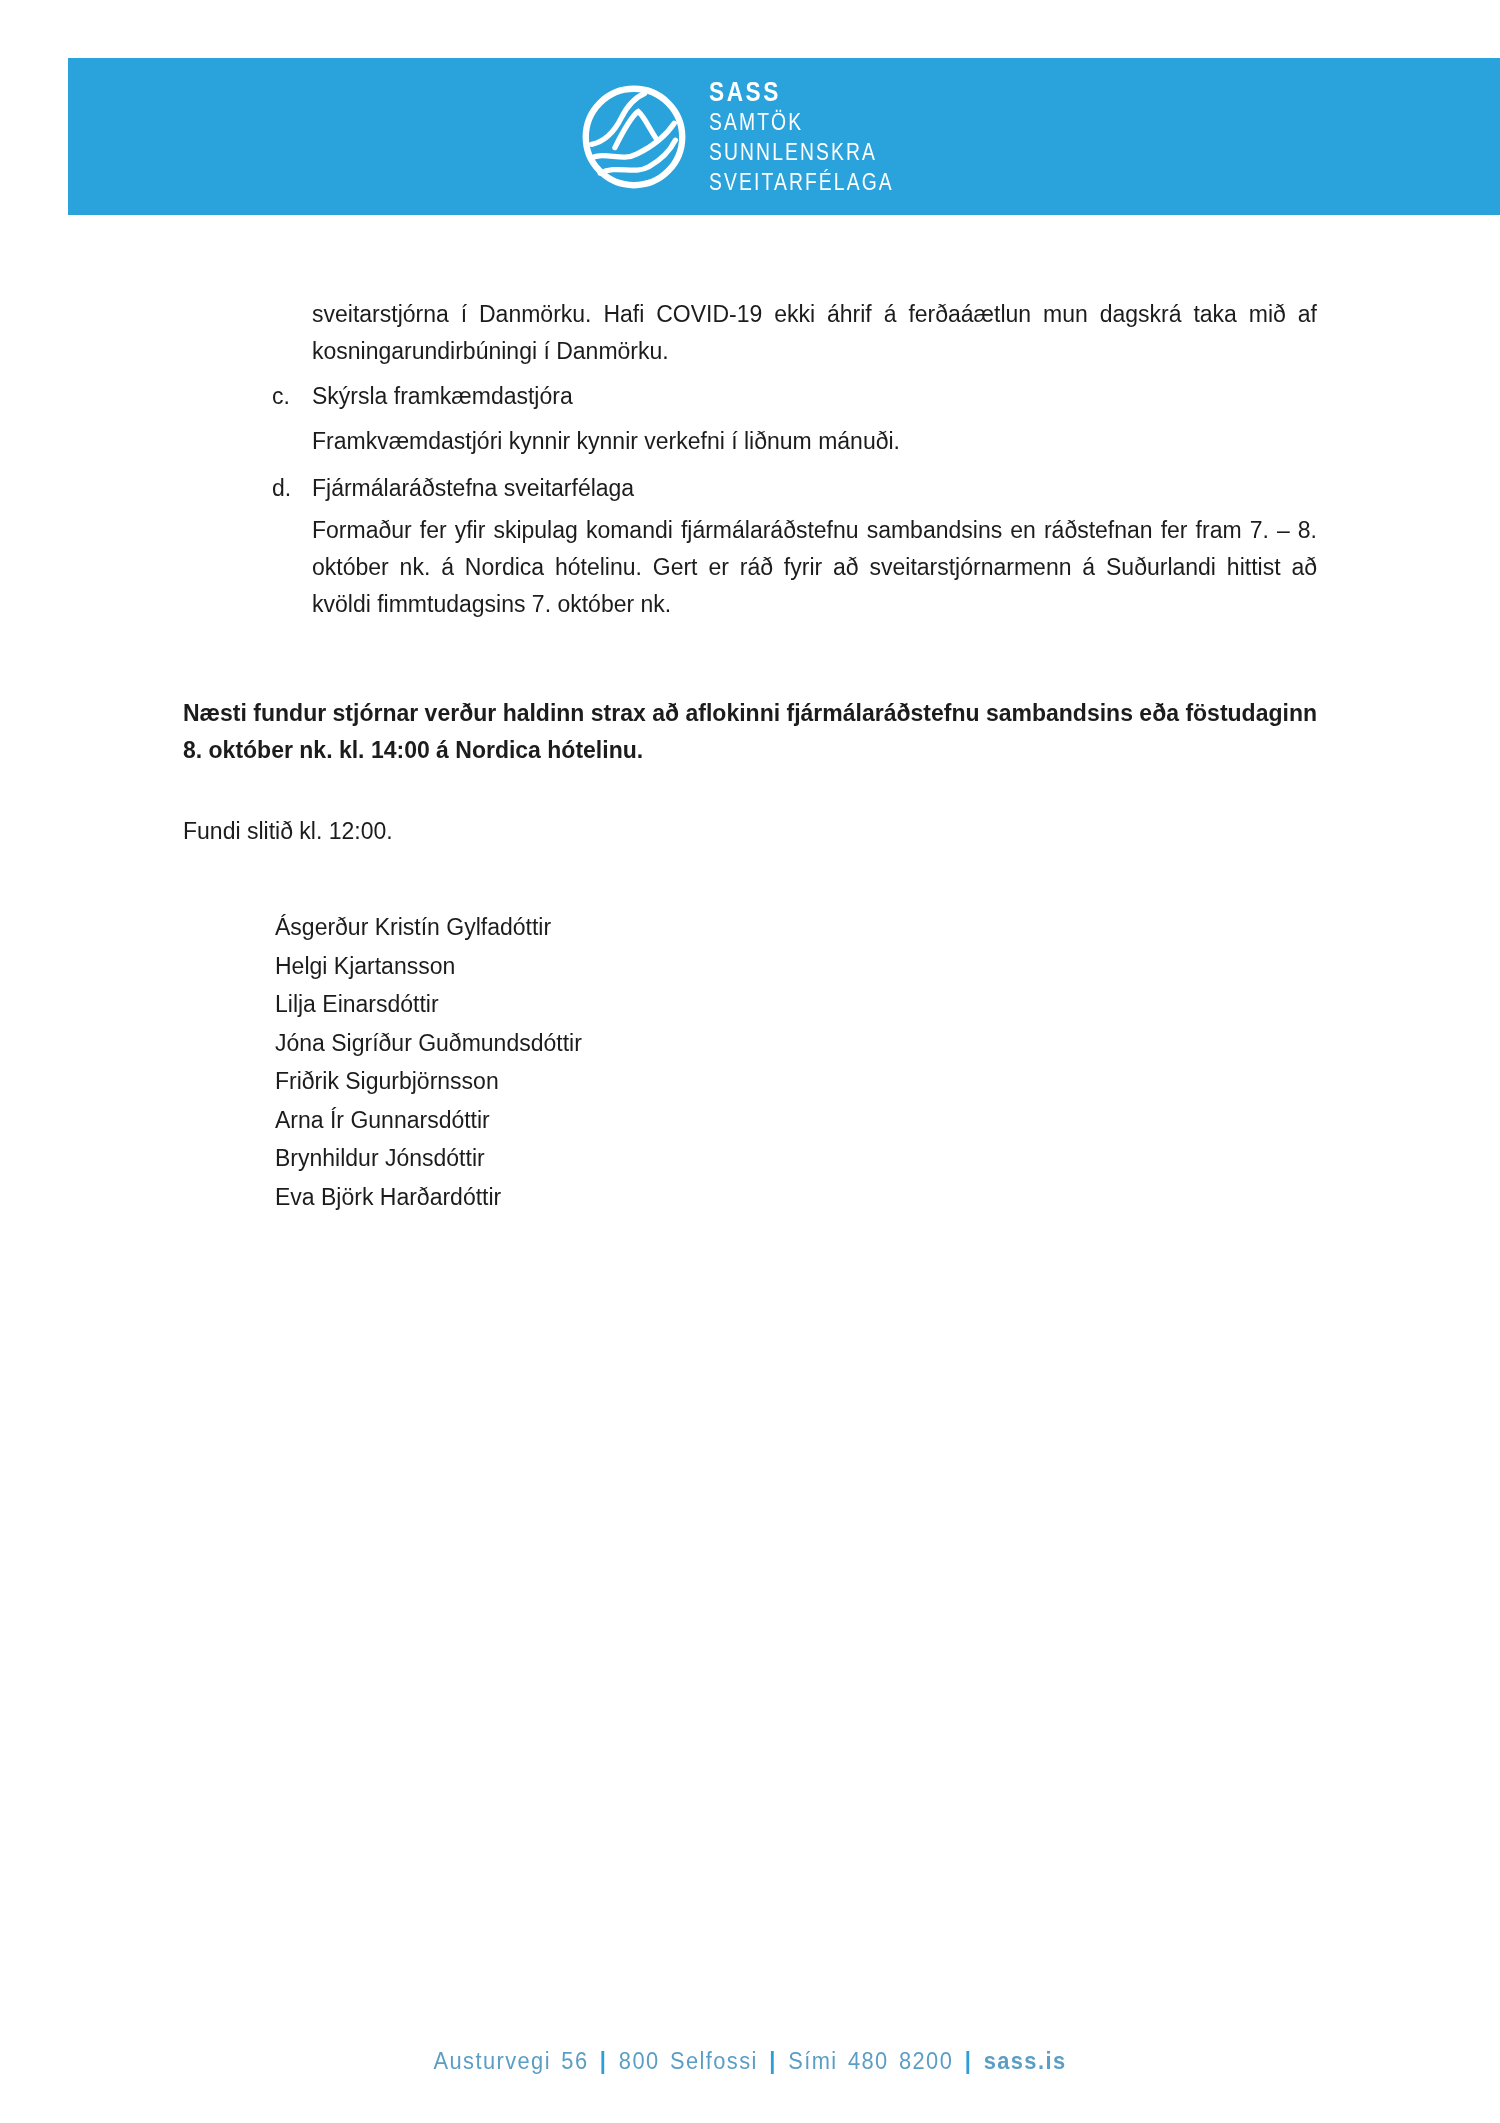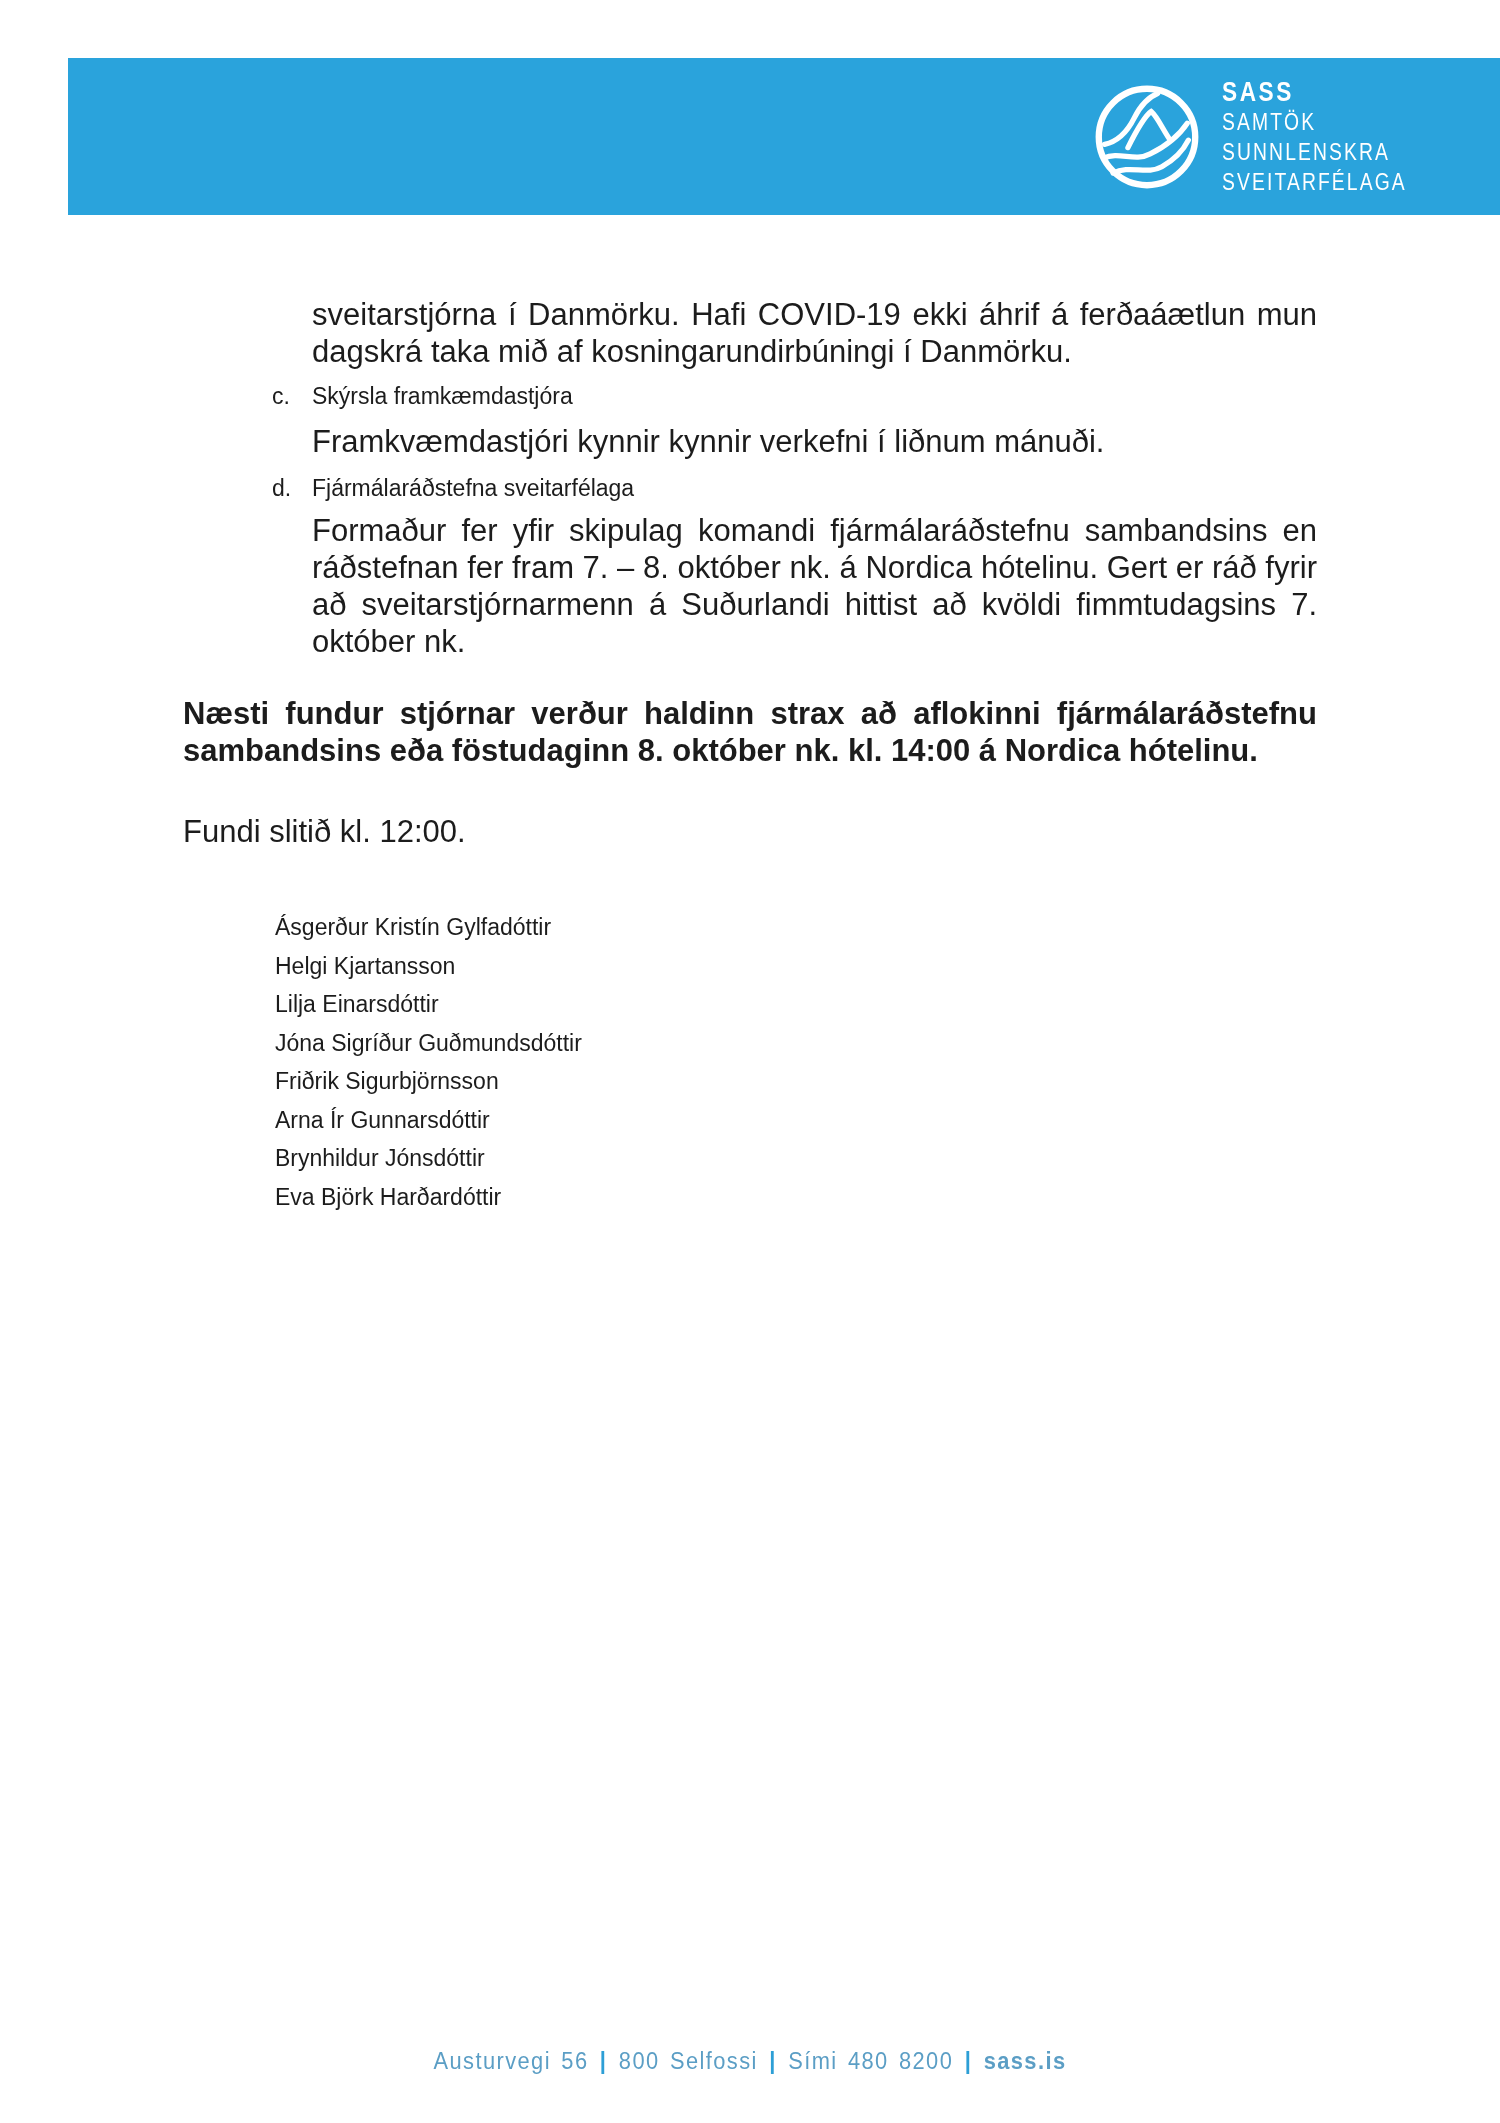--- a/index.html
+++ b/index.html
@@ -8,34 +8,34 @@
     width:1500px;height:2123px;
     background:#ffffff;
     overflow:hidden;
     font-family:"Liberation Sans", sans-serif;
     color:#1c1c1c;
   }
   
   .banner{
     position:absolute;top:58px;left:68px;right:0;height:157px;
     background:#2aa3dc;
-    display:flex;align-items:center;justify-content:flex-end;
+    display:flex;align-items:center;justify-content:center;
     padding-right:58px;box-sizing:border-box;gap:22px;
   }
   .logo-wrap{display:flex;align-items:center;gap:22px;}
   .logo-circle{width:106px;height:106px;flex:0 0 auto;}
   .logo-text{
     color:#ffffff;
     transform:scaleX(0.84);transform-origin:left center;
     letter-spacing:2.5px;line-height:30px;white-space:nowrap;
   }
   .logo-acronym{font-size:27px;font-weight:bold;letter-spacing:3px;}
   .logo-line{font-size:23px;font-weight:400;}
   
-  .blk{position:absolute;margin:0;font-size:31px;line-height:37px;}
+  .blk{position:absolute;margin:0;font-size:23px;line-height:37px;}
   .justify{text-align:justify;}
   .indented{left:312px;width:1005px;}
   .margin-left{left:183px;width:1134px;font-weight:bold;}
   .list-row{position:absolute;left:183px;width:1134px;height:37px;}
   .list-marker{position:absolute;left:89px;top:0;font-size:23px;line-height:37px;}
   .list-title{position:absolute;left:129px;top:0;font-size:23px;line-height:37px;text-align:center;}
   .names{position:absolute;left:275px;top:908px;font-size:23px;line-height:38.5px;}
   
   .footer{
     position:absolute;left:0;right:0;top:2048px;

